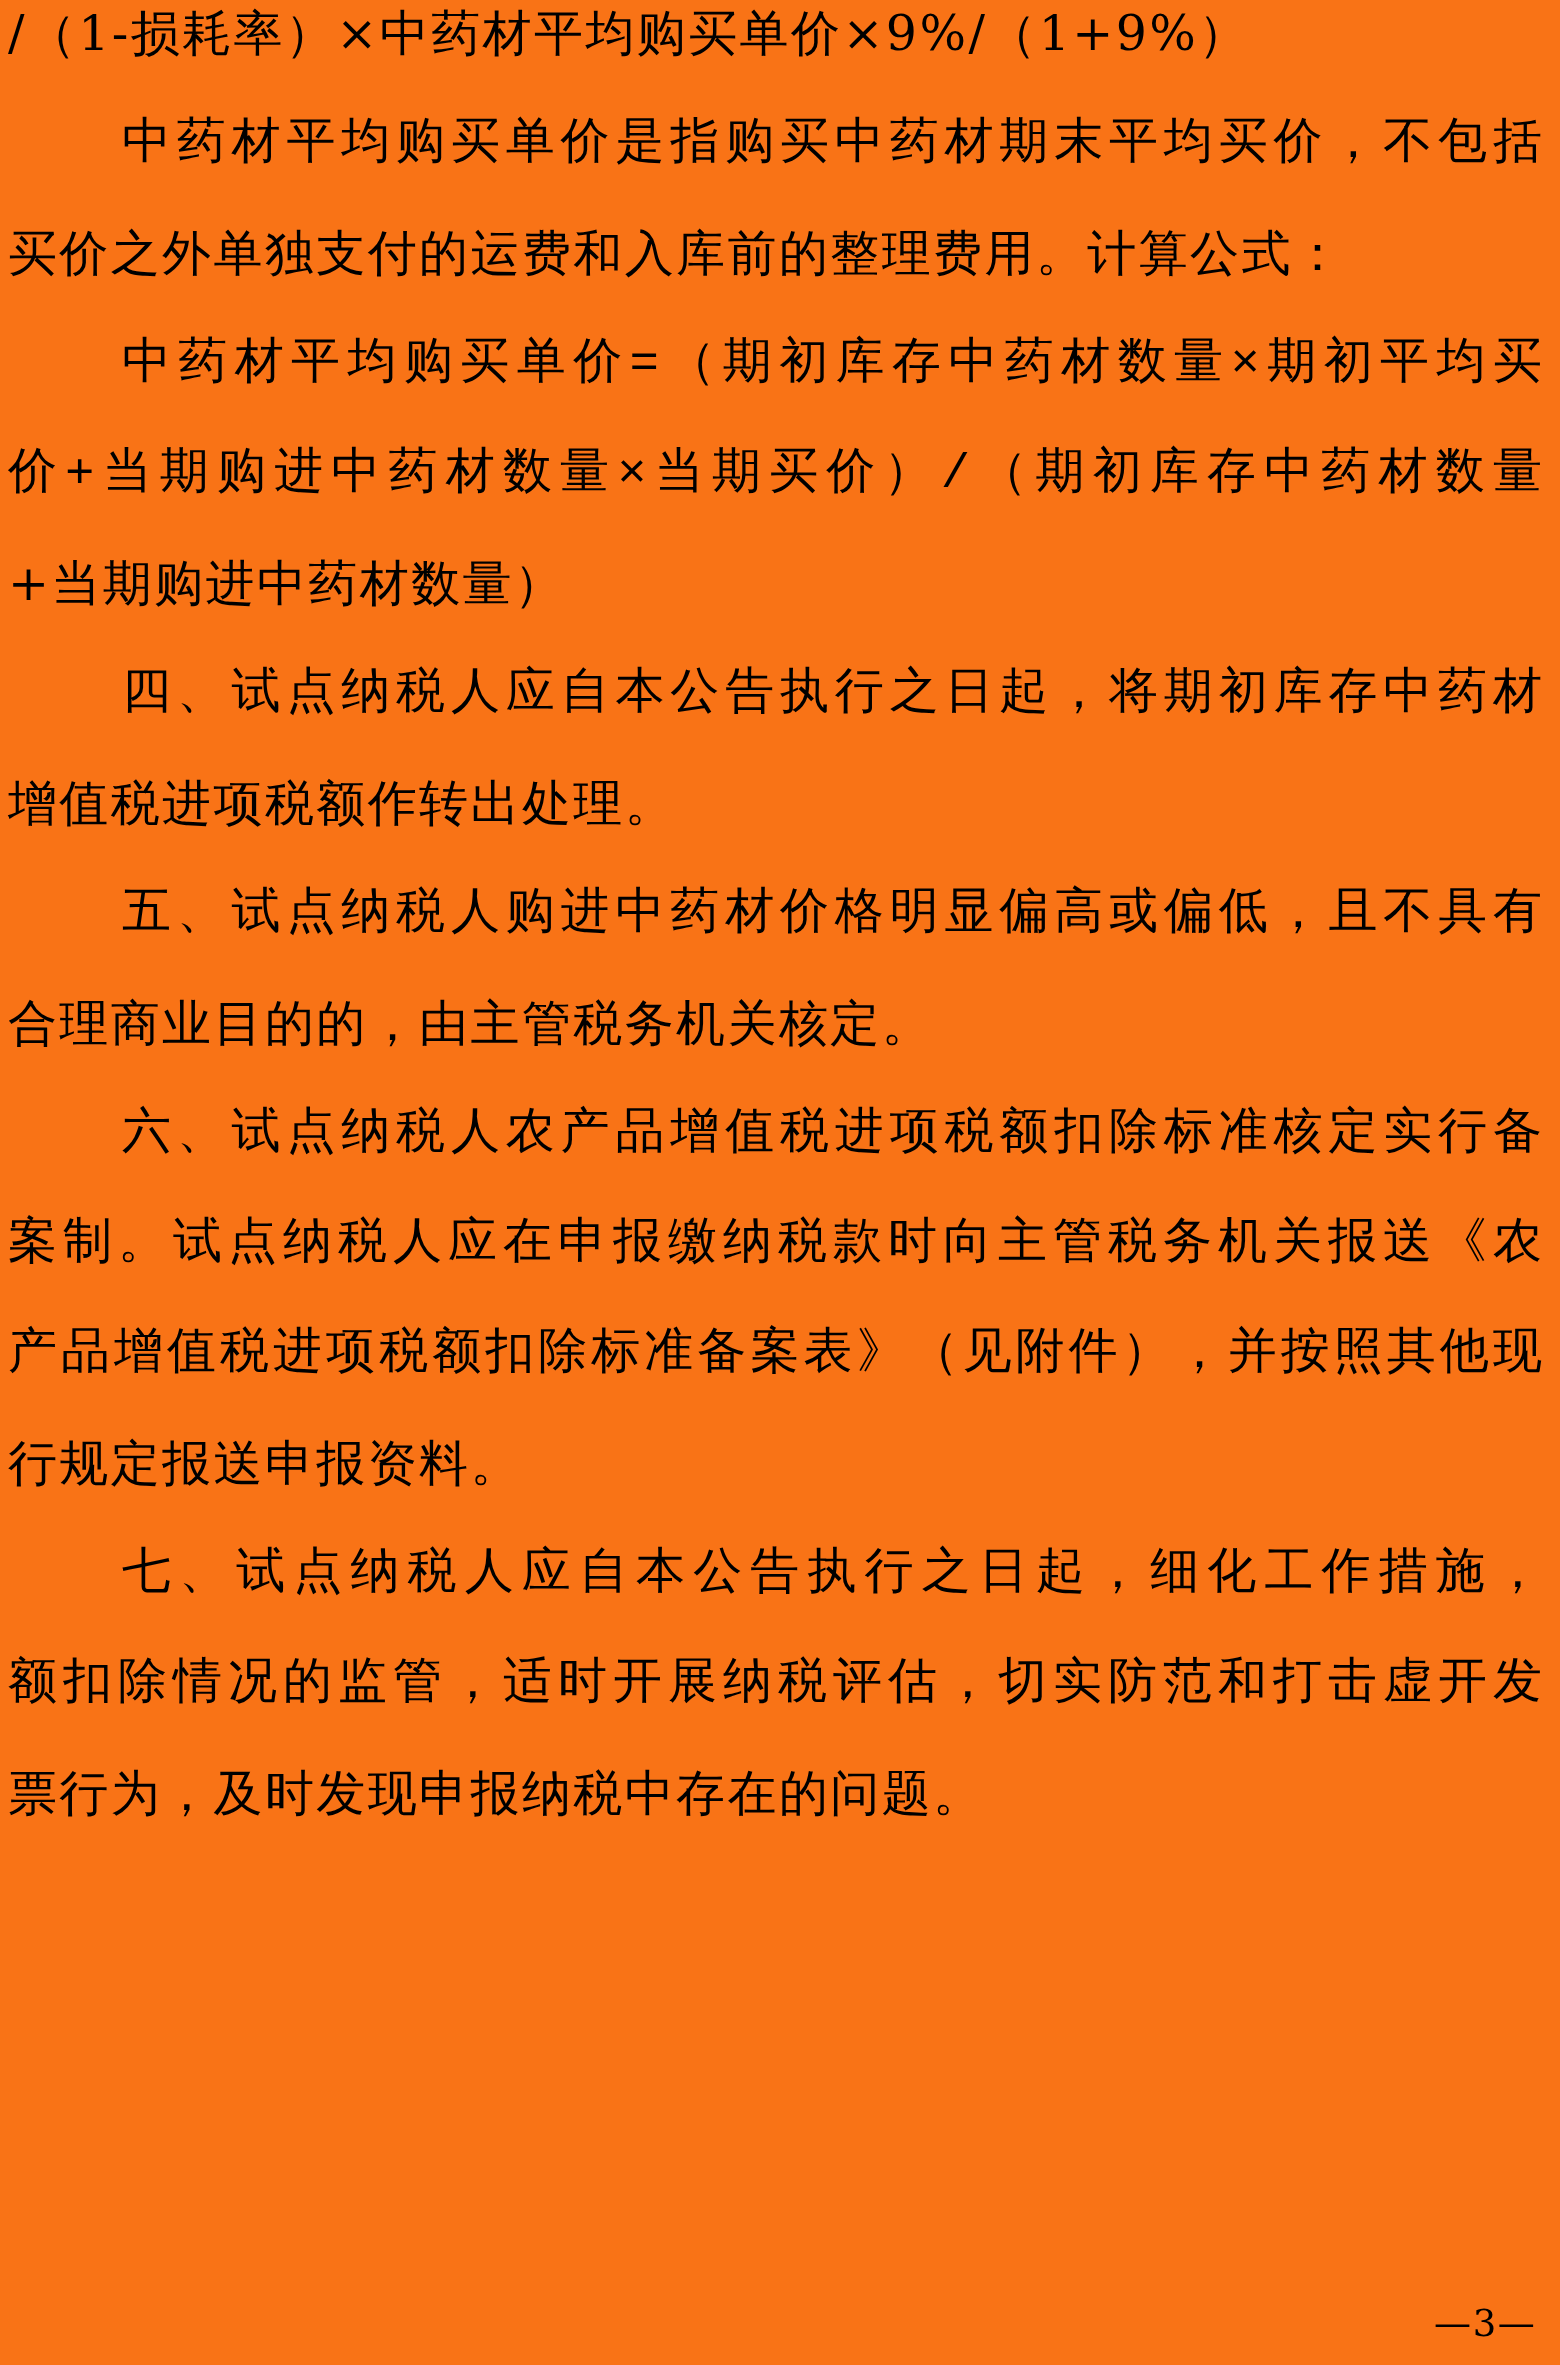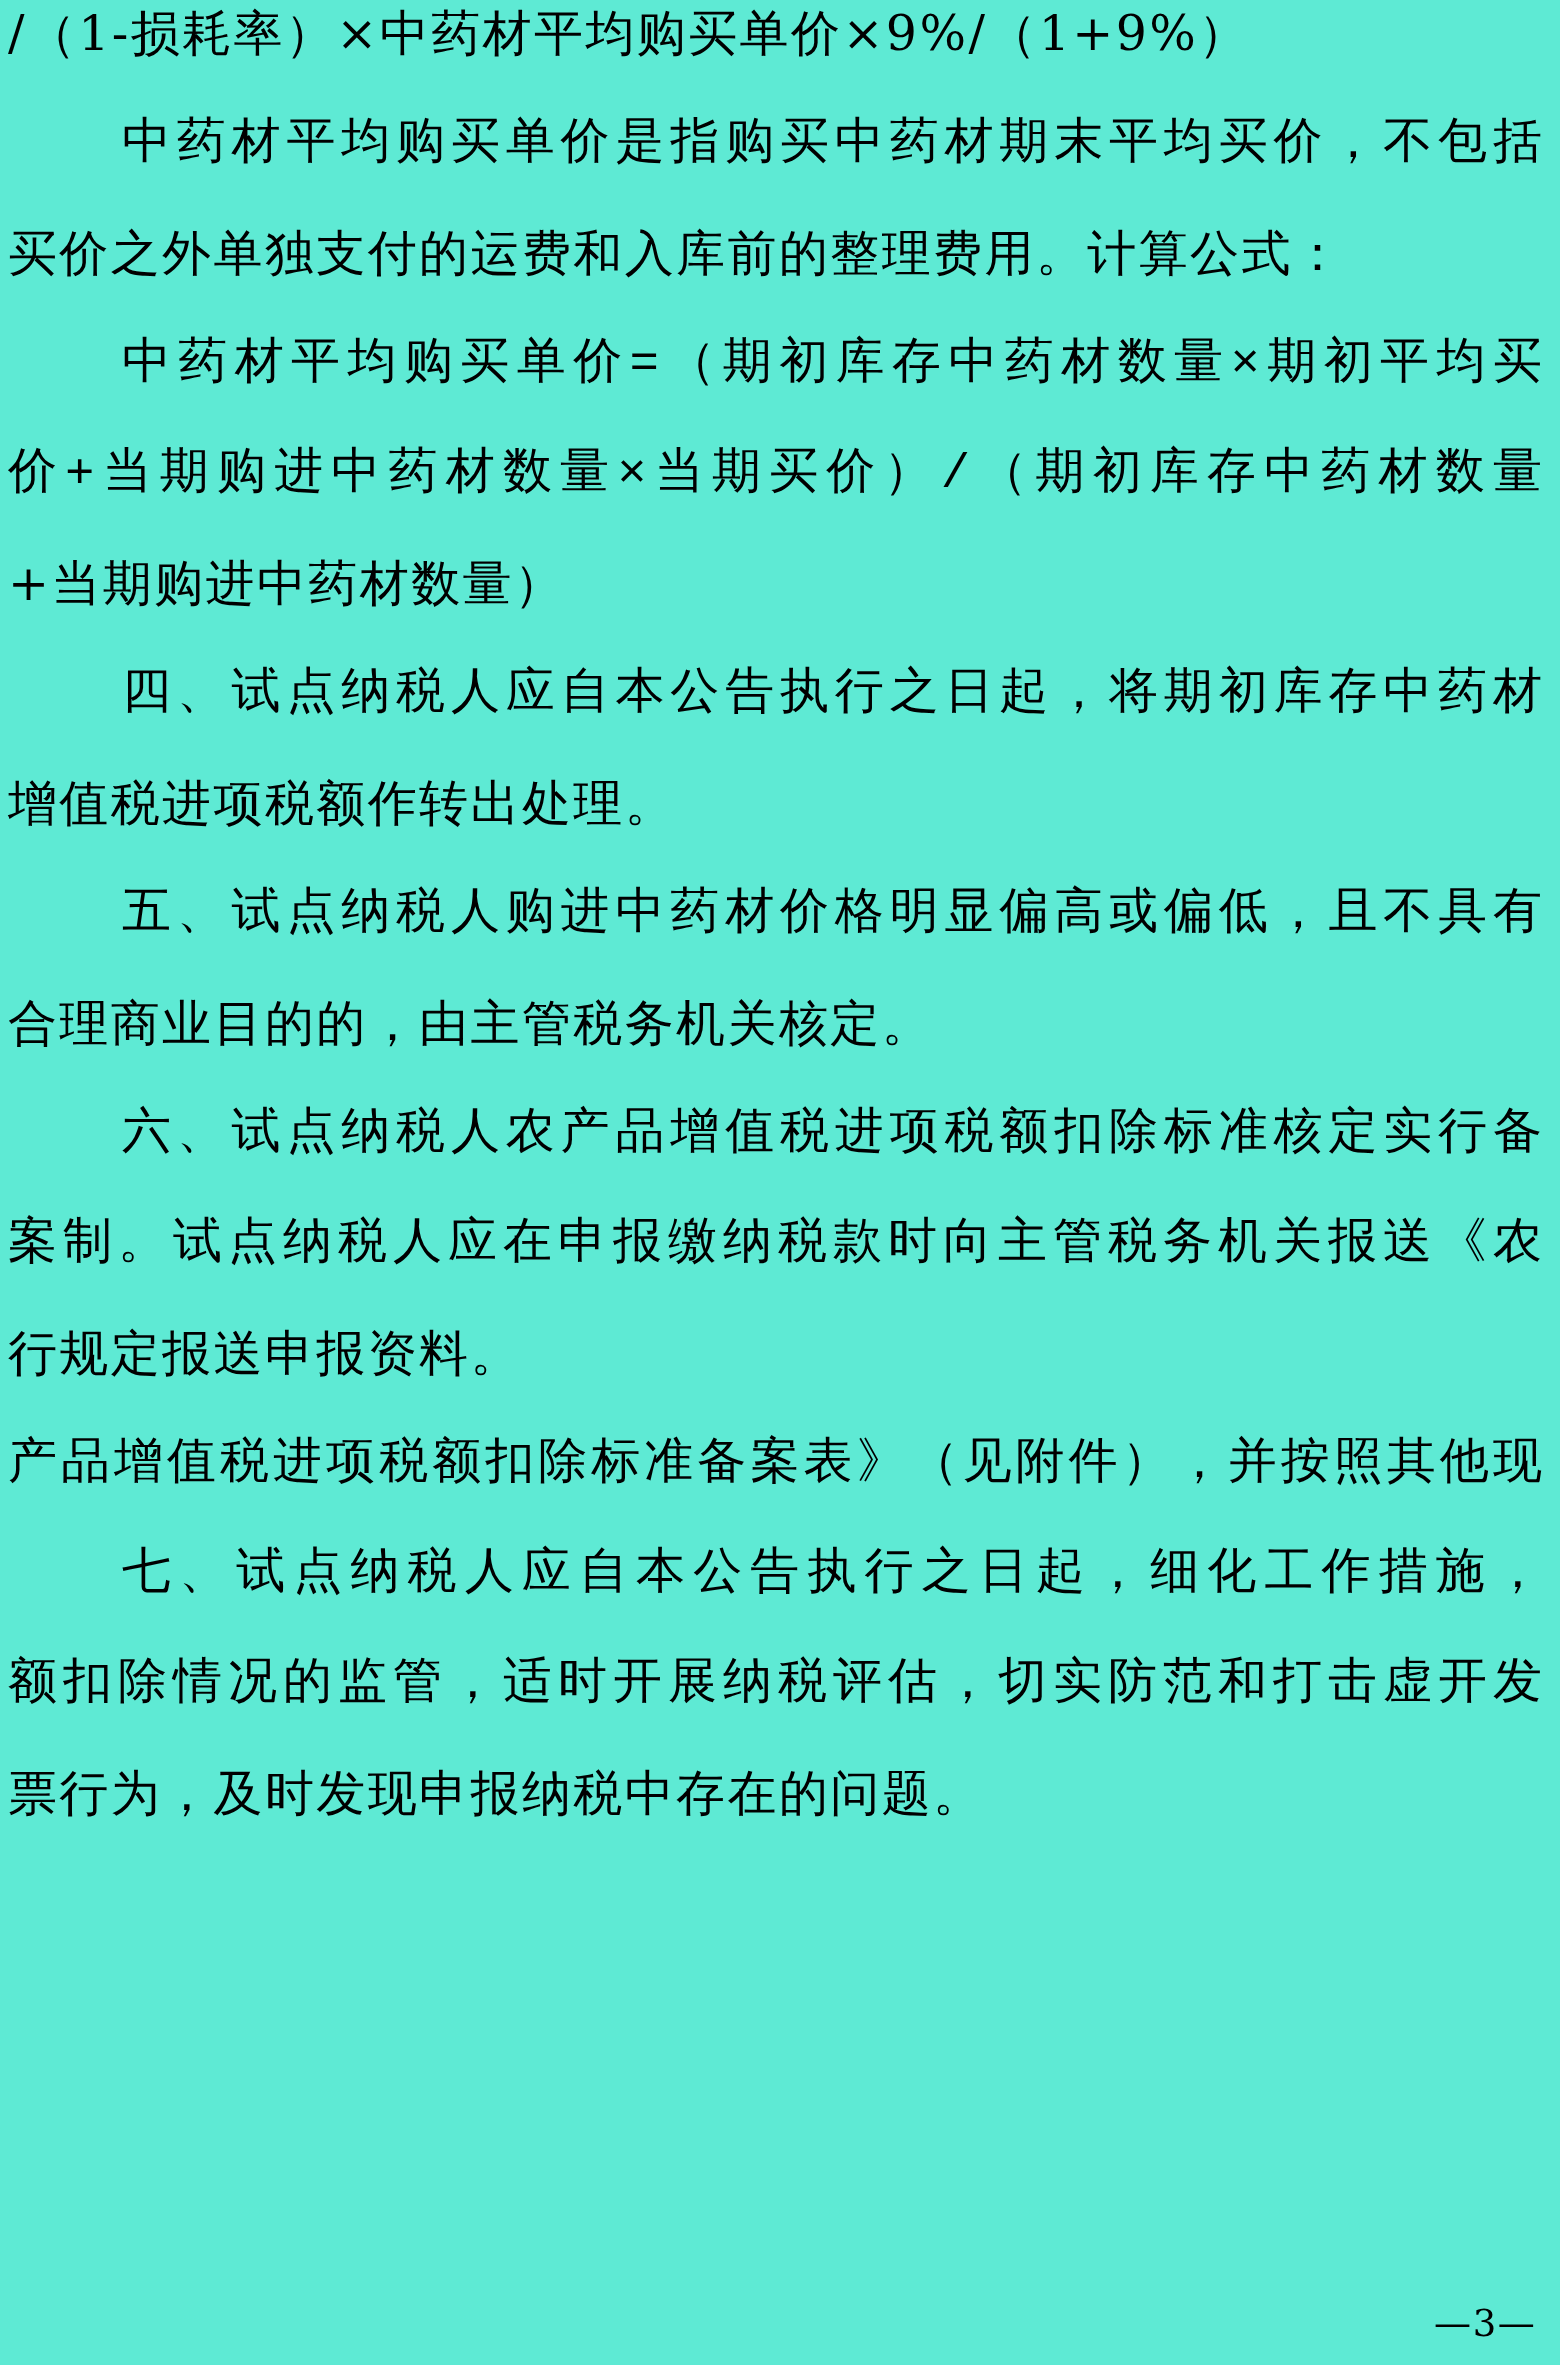--- a/index.html
+++ b/index.html
@@ -4,21 +4,21 @@
 <style>
   html, body {
     margin: 0;
     padding: 0;
     background: #ffffff;
   }
   .page {
     position: relative;
     width: 1560px;
     height: 2366px;
-    background: #5eead4;
+    background: #f97316;
     overflow: hidden;
     color: #000000;
     font-family: "DejaVu Serif", "Liberation Serif", serif;
   }
   .content {
     position: absolute;
     left: 7.9px;
     right: 15.7px;
     top: -21px;
   }
@@ -61,21 +61,21 @@
     <div class="ln">买价之外单独支付的运费和入库前的整理费用。计算公式：</div>
     <div class="ln ind just">中药材平均购买单价=（期初库存中药材数量×期初平均买</div>
     <div class="ln just">价+当期购进中药材数量×当期买价）/（期初库存中药材数量</div>
     <div class="ln">+当期购进中药材数量）</div>
     <div class="ln ind just">四、试点纳税人应自本公告执行之日起，将期初库存中药材</div>
     <div class="ln">增值税进项税额作转出处理。</div>
     <div class="ln ind just">五、试点纳税人购进中药材价格明显偏高或偏低，且不具有</div>
     <div class="ln">合理商业目的的，由主管税务机关核定。</div>
     <div class="ln ind just">六、试点纳税人农产品增值税进项税额扣除标准核定实行备</div>
     <div class="ln just">案制。试点纳税人应在申报缴纳税款时向主管税务机关报送《农</div>
+    <div class="ln just">产品增值税进项税额扣除标准备案表》（见附件），并按照其他现</div>
     <div class="ln">行规定报送申报资料。</div>
-    <div class="ln just">产品增值税进项税额扣除标准备案表》（见附件），并按照其他现</div>
     <div class="ln ind just">七、试点纳税人应自本公告执行之日起，细化工作措施，</div>
     <div class="ln just">额扣除情况的监管，适时开展纳税评估，切实防范和打击虚开发</div>
     <div class="ln">票行为，及时发现申报纳税中存在的问题。</div>
   </div>
   <div class="page-number">—3—</div>
 </div>
 
 
 </body></html>

